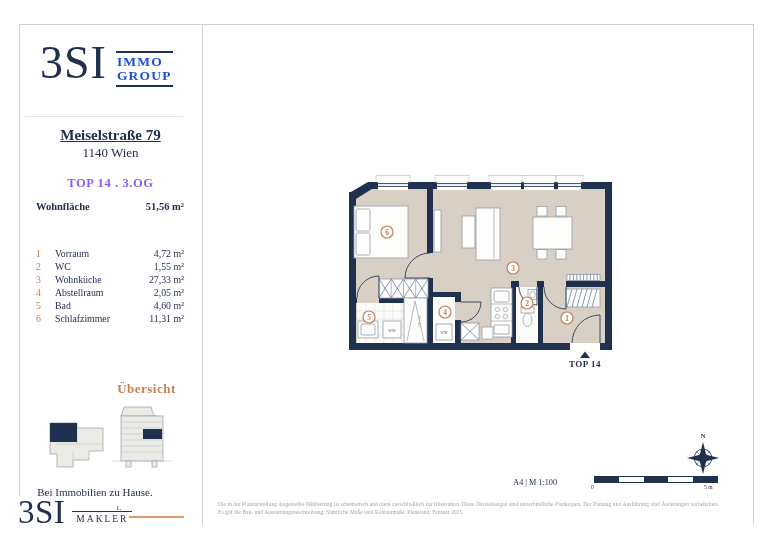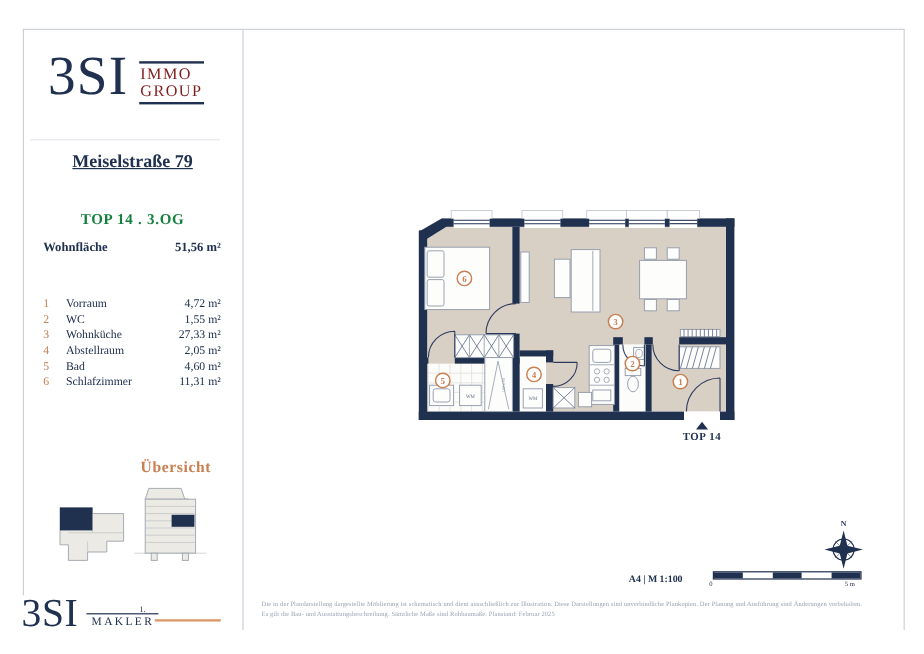--- a/index.html
+++ b/index.html
@@ -6,28 +6,28 @@
   #page{position:relative;width:770px;height:525px;background:#fff;overflow:hidden;
         font-family:"Liberation Serif","DejaVu Serif",serif;color:#20304f;}
   .abs{position:absolute;}
   
   .frame{left:19px;top:24px;width:733px;height:502px;border:1px solid #ccd1d8;}
   .vdivider{left:202px;top:24px;width:1px;height:503px;background:#ccd1d8;}
   
   .hlogo{left:40px;top:42px;display:flex;align-items:flex-start;}
   .hlogo .big{font-size:46px;line-height:0.92;font-weight:400;letter-spacing:1px;color:#20304f;}
   .hlogo .stack{margin-left:9px;margin-top:9px;border-top:2px solid #20304f;border-bottom:2px solid #20304f;
-      padding:2px 1px;font-size:13.5px;line-height:1.02;letter-spacing:1.2px;color:#7f1d1d;}
+      padding:2px 1px;font-size:13.5px;line-height:1.02;letter-spacing:1.2px;color:#1d4ed8;font-weight:bold;}
   .logodiv{left:25px;top:116px;width:158px;height:1px;background:#e4e6ea;}
   
   .addr{left:19px;top:126px;width:183px;text-align:center;}
   .street{font-size:15px;font-weight:600;line-height:1.25;text-decoration:underline;}
   .city{font-size:13px;line-height:1.3;}
   .unit{left:19px;top:176px;width:183px;text-align:center;font-size:12.5px;font-weight:600;
-        letter-spacing:0.6px;color:#15803d;}
+        letter-spacing:0.6px;color:#8b5cf6;}
   
   .arearow{left:36px;top:201px;width:148px;display:flex;justify-content:space-between;
            font-size:10.5px;font-weight:700;gap:35px;}
   .rooms{left:36px;top:248px;width:148px;font-size:9.8px;}
   .rrow{display:flex;line-height:12.9px;}
   .rno{width:13px;color:#c87f51;}
   .rname{flex:1;padding-left:6px;}
   .rarea{text-align:left;}
   
   .ovtitle{left:19px;top:381px;width:183px;text-align:center;font-size:13px;font-weight:600;
@@ -37,21 +37,21 @@
   .flogo{left:18px;top:496px;display:flex;align-items:flex-start;background:#fff;padding:2px 8px 4px 0;}
   .flogo .big{font-size:33px;line-height:0.9;letter-spacing:0.5px;}
   .flogo .mak{margin-left:7px;margin-top:13px;border-top:1.5px solid #20304f;border-bottom:1.5px solid #20304f;
       padding:2px 4px;font-size:9.5px;letter-spacing:2px;}
   .fnote{left:116px;top:504px;font-size:7px;}
   .frule{left:129px;top:516px;width:55px;height:1.5px;background:#dc9a6c;}
   
   .disc{left:218px;width:540px;font-size:5.4px;letter-spacing:0.1px;color:#9aa3b3;white-space:nowrap;}
   .d1{top:501px;} .d2{top:509px;}
   
-  .fmt{left:524px;top:478px;width:85px;text-align:left;font-size:8.2px;font-weight:700;}
+  .fmt{left:472px;top:478px;width:85px;text-align:right;font-size:8.2px;font-weight:400;}
   .sbar{left:594px;top:476px;width:124px;height:7px;border:1px solid #20304f;box-sizing:border-box;
         display:flex;background:#fff;}
   .sbar span{flex:1;} .sbar .on{background:#20304f;}
   .szero{left:591px;top:484px;font-size:5.5px;}
   .smax{left:704px;top:484px;font-size:5.5px;}
   
   svg text{font-family:"Liberation Serif","DejaVu Serif",serif;}
   .wall{fill:#20304f;}
   .floor{fill:#d8d0c5;}
   .whitefloor{fill:#fcfcfb;}
@@ -82,20 +82,21 @@
     <span class="big">3SI</span>
     <span class="stack">
       <span style="display:block">IMMO</span>
       <span style="display:block">GROUP</span>
     </span>
   </div>
   <div class="abs logodiv"></div>
 
   <div class="abs addr">
     <div class="street">Meiselstraße 79</div>
+    <div class="city">1140 Wien</div>
   </div>
   <div class="abs unit">TOP 14 . 3.OG</div>
 
   <div class="abs arearow">
     <span>Wohnfläche</span>
     <span>51,56 m²</span>
   </div>
 
   <div class="abs rooms">
     <div class="rrow">
@@ -143,20 +144,21 @@
       <polygon class="mini" points="124,407 151,407 154,416 157,416 157,416 121,416"></polygon>
       <rect class="mini" x="121" y="416" width="42" height="45"></rect>
       <path class="minil" d="M121 422 L163 422 M121 428 L163 428 M121 434 L163 434 M121 440 L163 440 M121 446 L163 446 M121 452 L163 452"></path>
       <rect class="navyfill" x="143" y="429" width="19" height="10"></rect>
       <path class="minil" d="M112 461 L172 461" stroke-width="0.8"></path>
       <rect class="mini" x="126" y="461" width="5" height="6"></rect>
       <rect class="mini" x="152" y="461" width="5" height="6"></rect>
     </g>
   </svg>
 
+  <div class="abs tagline">Bei Immobilien zu Hause.</div>
   <div class="abs flogo">
     <span class="big">3SI</span>
     <span class="mak">MAKLER</span>
   </div>
   <div class="abs fnote">1.</div>
   <div class="abs frule"></div>
 
   <div class="abs disc d1">Die in der Plandarstellung dargestellte Möblierung ist schematisch und dient ausschließlich zur Illustration. Diese Darstellungen sind unverbindliche Plankopien. Der Planung und Ausführung sind Änderungen vorbehalten.</div>
   <div class="abs disc d2">Es gilt die Bau- und Ausstattungsbeschreibung. Sämtliche Maße sind Rohbaumaße. Planstand: Februar 2025</div>
 

